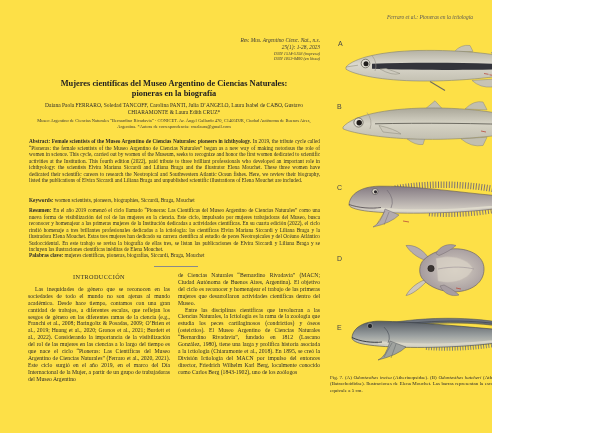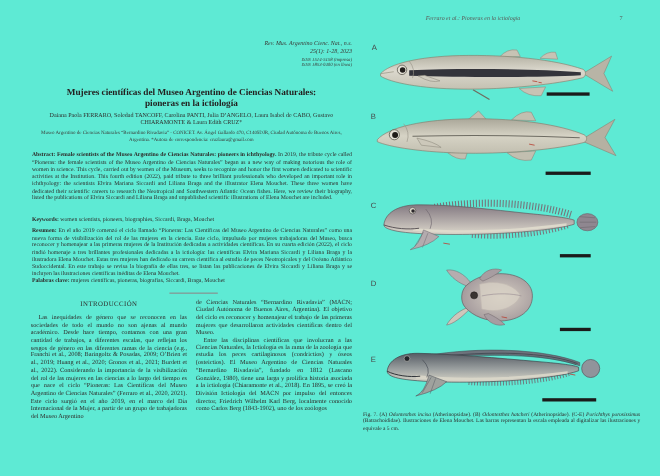--- a/index.html
+++ b/index.html
@@ -1,16 +1,16 @@
 <!DOCTYPE html>
 <html><head>
 <meta charset="utf-8">
 <style>
   html,body{margin:0;padding:0;background:#ffffff;}
-  #page{position:relative;width:600px;height:433px;background:#5eead4;overflow:hidden;
+  #page{position:relative;width:492px;height:433px;background:#fde047;overflow:hidden;
         font-family:"Liberation Serif",serif;color:#2e2c2a;}
   .abs{position:absolute;}
   
   .running-header{top:14px;left:300px;width:260px;text-align:center;font-style:italic;
                   font-size:5.4px;color:#5a5855;}
   .page-number{top:14px;left:540px;width:26px;text-align:right;font-size:5.6px;color:#5a5855;}
   
   .citation{top:37px;left:120px;width:200px;text-align:right;font-style:italic;
             font-size:5.4px;line-height:6.8px;color:#3a3835;}
   .citation .issn{font-size:4.3px;line-height:5.6px;}
@@ -61,21 +61,21 @@
 
   <div class="abs citation">
     <div>Rev. Mus. Argentino Cienc. Nat., n.s.</div>
     <div>25(1): 1-28, 2023</div>
     <div class="issn">ISSN 1514-5158 (impresa)</div>
     <div class="issn">ISSN 1853-0400 (en línea)</div>
   </div>
 
   <div class="abs title">
     <div>Mujeres científicas del Museo Argentino de Ciencias Naturales:</div>
-    <div>pioneras en la ictiología</div>
+    <div>pioneras en la biografía</div>
   </div>
   <div class="abs authors">Daiana Paola FERRARO, Soledad TANCOFF, Carolina PANTI, Julia D’ANGELO, Laura Isabel de CABO, Gustavo CHIARAMONTE &amp; Laura Edith CRUZ*</div>
   <div class="abs affiliation">Museo Argentino de Ciencias Naturales “Bernardino Rivadavia” - CONICET. Av. Ángel Gallardo 470, C1405DJR, Ciudad Autónoma de Buenos Aires, Argentina. *Autora de correspondencia: cruzlaura@gmail.com</div>
 
   <p class="abs block abstract"><b>Abstract: Female scientists of the Museo Argentino de Ciencias Naturales: pioneers in ichthyology.</b><span> In 2019, the tribute cycle called “Pioneras: the female scientists of the Museo Argentino de Ciencias Naturales” began as a new way of making notorious the role of women in science. This cycle, carried out by women of the Museum, seeks to recognize and honor the first women dedicated to scientific activities at the Institution. This fourth edition (2022), paid tribute to three brilliant professionals who developed an important role in ichthyology: the scientists Elvira Mariana Siccardi and Liliana Braga and the illustrator Elena Mouchet. These three women have dedicated their scientific careers to research the Neotropical and Southwestern Atlantic Ocean fishes. Here, we review their biography, listed the publications of Elvira Siccardi and Liliana Braga and unpublished scientific illustrations of Elena Mouchet are included.</span></p>
 
   <p class="abs block keywords"><b>Keywords:</b><span> women scientists, pioneers, biographies, Siccardi, Braga, Mouchet</span></p>
 
   <p class="abs block resumen"><b>Resumen:</b><span> En el año 2019 comenzó el ciclo llamado “Pioneras: Las Científicas del Museo Argentino de Ciencias Naturales” como una nueva forma de visibilización del rol de las mujeres en la ciencia. Este ciclo, impulsado por mujeres trabajadoras del Museo, busca reconocer y homenajear a las primeras mujeres de la Institución dedicadas a actividades científicas. En su cuarta edición (2022), el ciclo rindió homenaje a tres brillantes profesionales dedicadas a la ictiología: las científicas Elvira Mariana Siccardi y Liliana Braga y la ilustradora Elena Mouchet. Estas tres mujeres han dedicado su carrera científica al estudio de peces Neotropicales y del Océano Atlántico Sudoccidental. En este trabajo se revisa la biografía de ellas tres, se listan las publicaciones de Elvira Siccardi y Liliana Braga y se incluyen las ilustraciones científicas inéditas de Elena Mouchet.</span></p>
 

